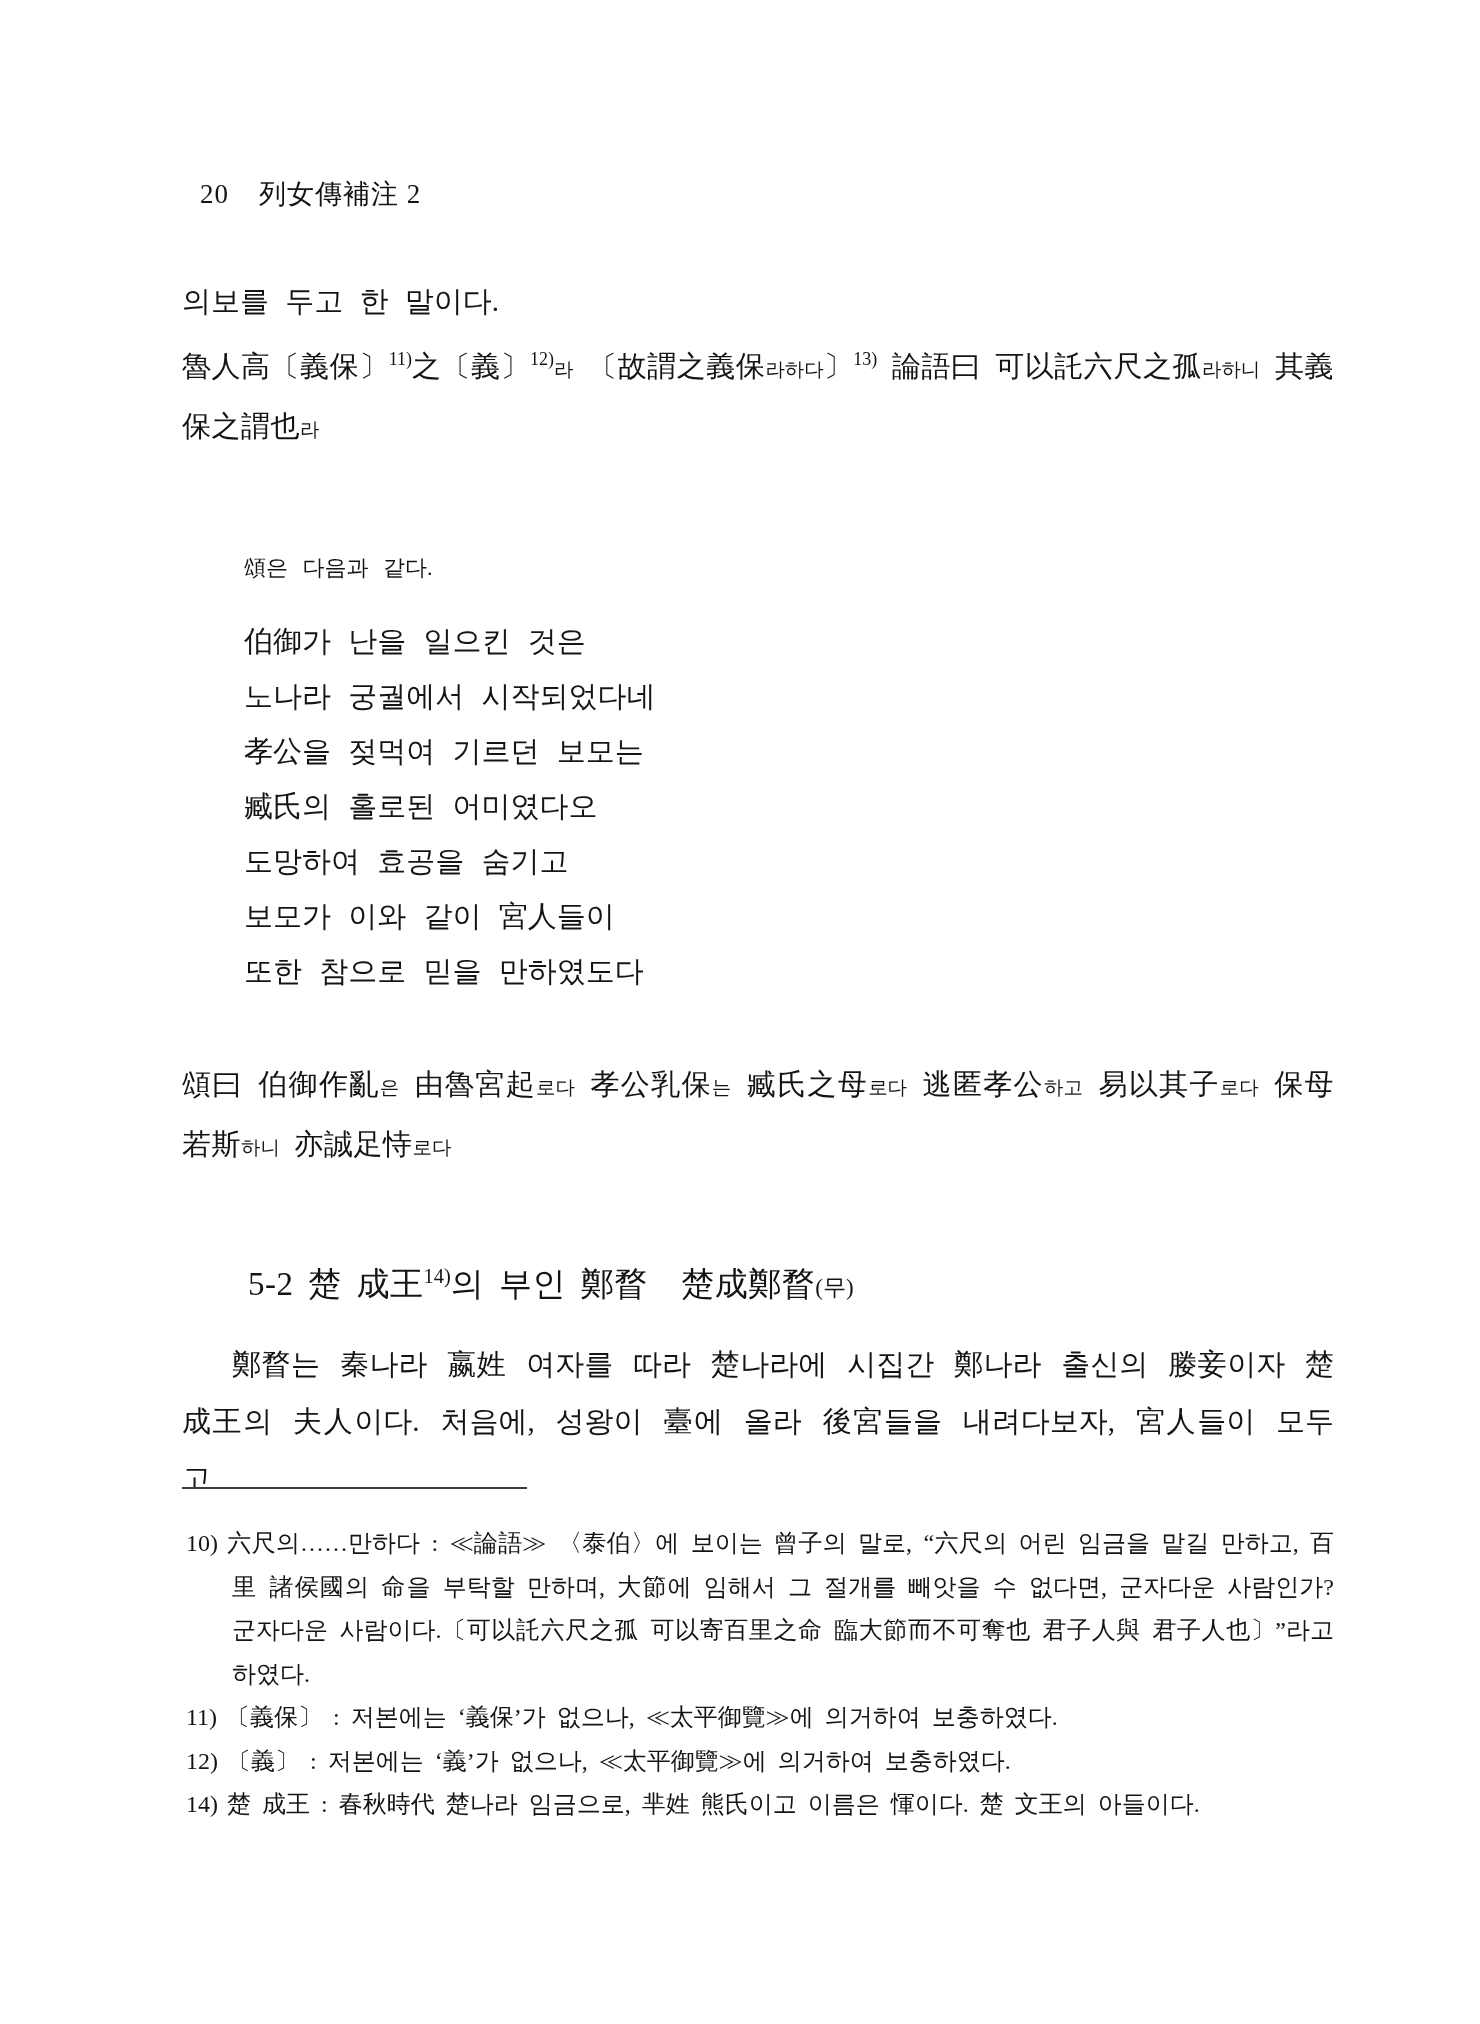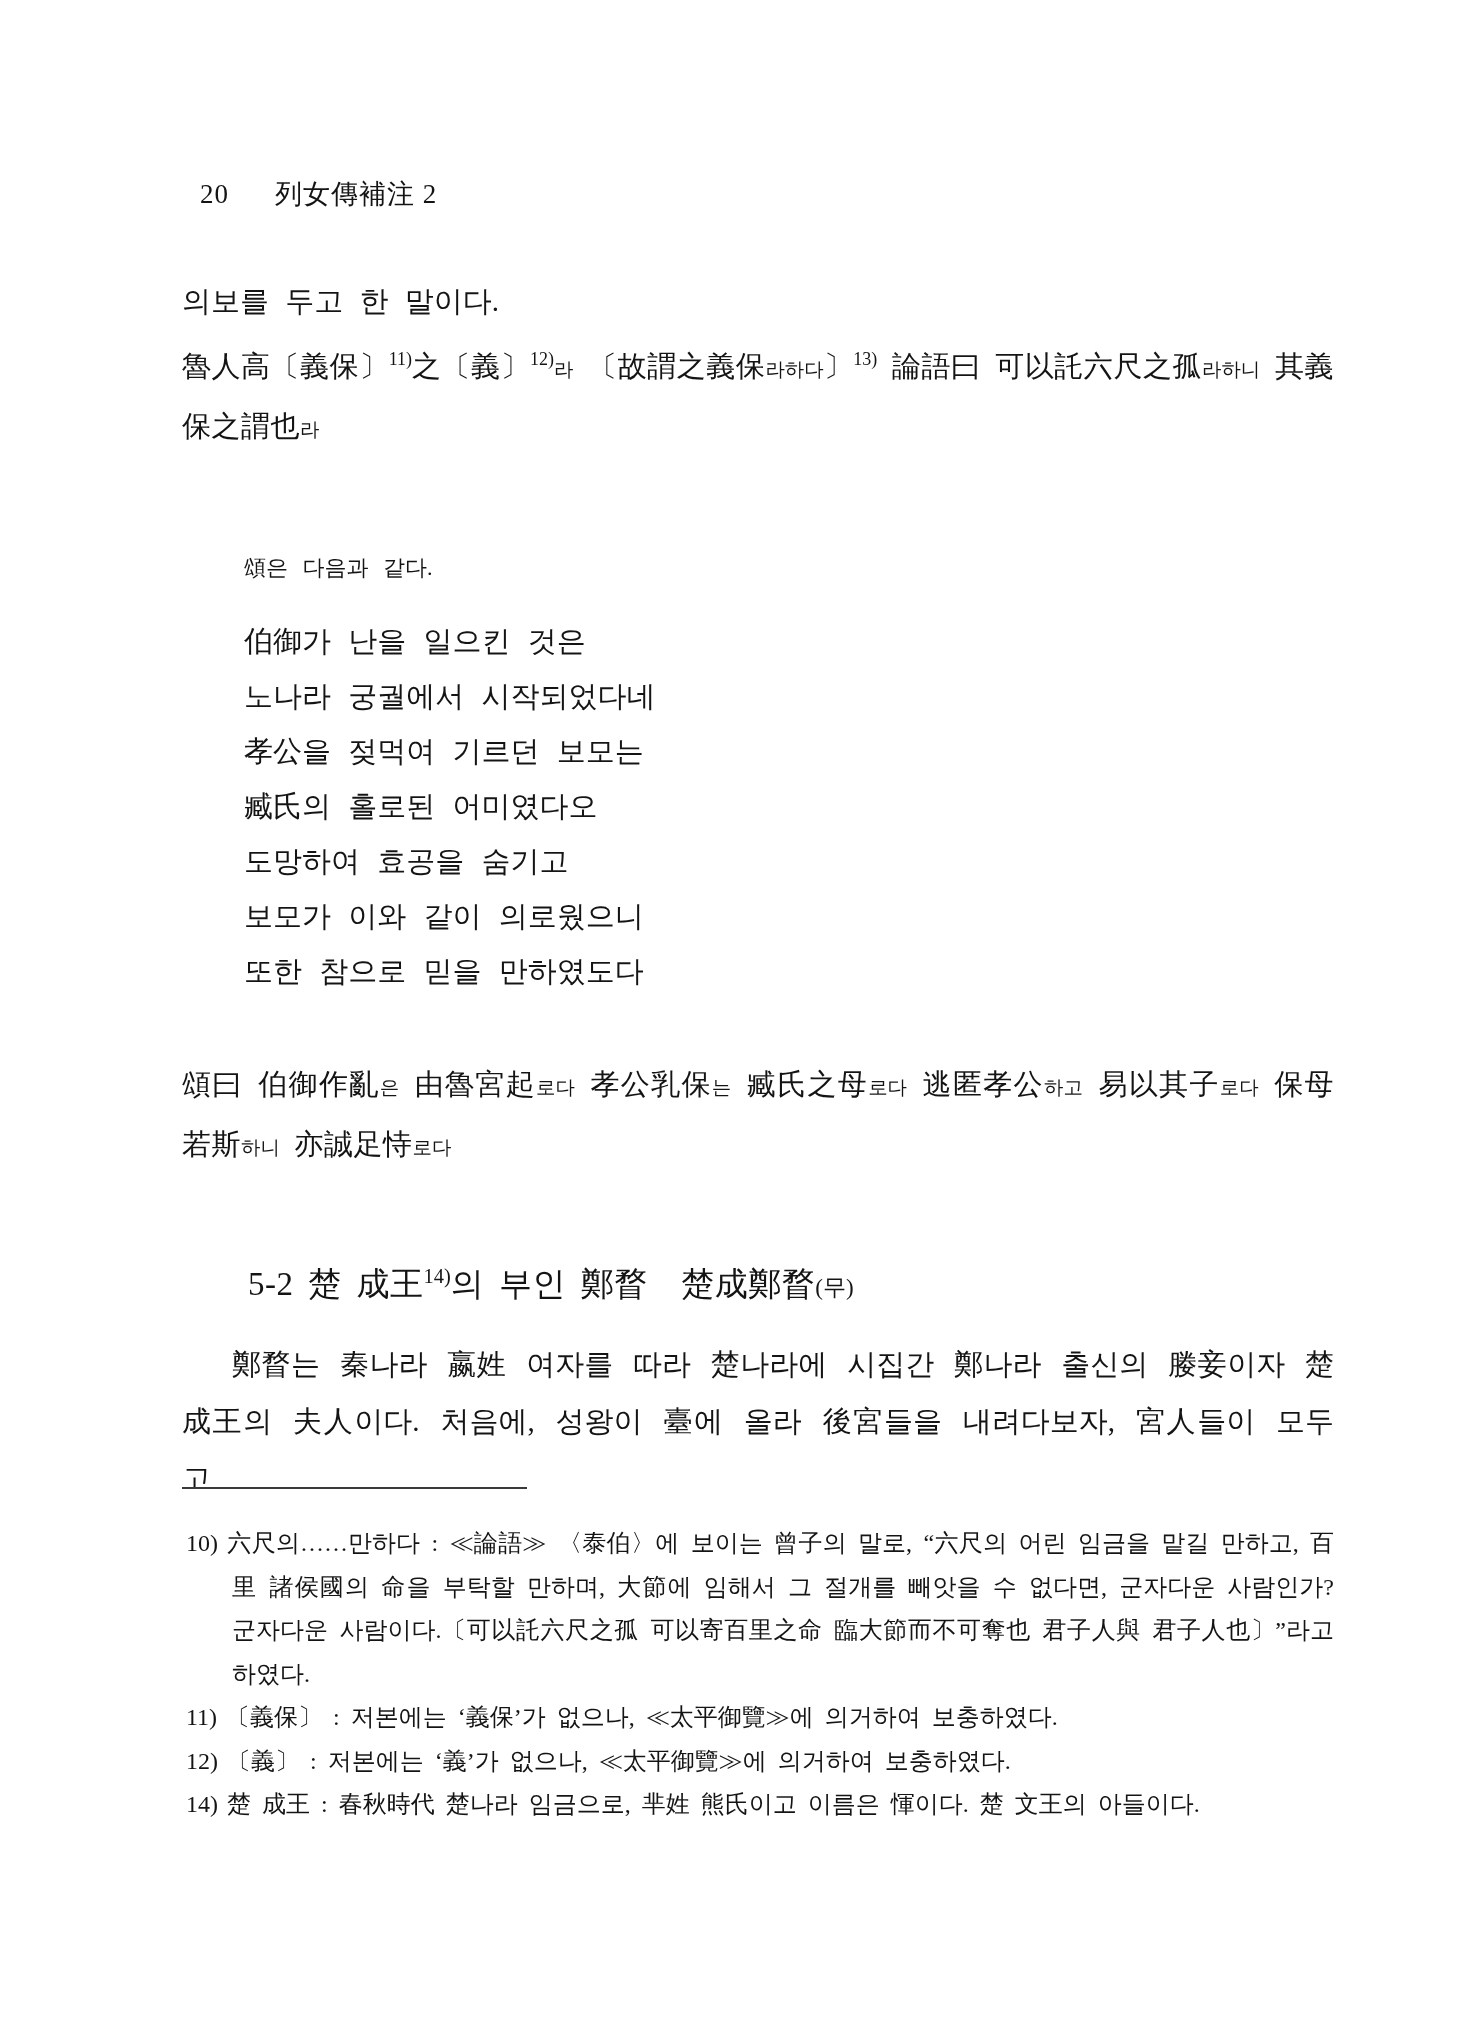--- a/index.html
+++ b/index.html
@@ -13,21 +13,21 @@
     width:1480px;height:2024px;
     margin:0 auto;
     background:var(--bg-color);
     color:var(--text-color);
     font-family:"Liberation Serif","DejaVu Serif",serif;
     overflow:hidden;
   }
   .abs{position:absolute;}
   
   .header{left:200px;top:176px;font-size:27px;letter-spacing:1px;}
-  .header .title{margin-left:46px;}
+  .header .title{margin-left:30px;}
   
   .intro{left:182px;top:282px;font-size:29px;word-spacing:9px;}
   .hanmun{
     left:182px;top:338px;width:1152px;
     font-size:29px;line-height:57px;
     text-align:justify;word-spacing:7px;
   }
   .song-intro{left:244px;top:512px;font-size:22px;word-spacing:9px;margin-top:41px;}
   .poem{left:244px;top:614px;font-size:29px;line-height:55px;word-spacing:10px;}
   .songjal{
@@ -71,21 +71,21 @@
   <div class="abs hanmun"><span class="seg-h">魯人高〔義保〕</span><span class="seg-sup">11)</span><span class="seg-h">之〔義〕</span><span class="seg-sup">12)</span><span class="seg-ko">라</span><span class="seg-h"> 〔故謂之義保</span><span class="seg-ko">라하다</span><span class="seg-h">〕</span><span class="seg-sup">13)</span><span class="seg-h"> 論語曰 可以託六尺之孤</span><span class="seg-ko">라하니</span><span class="seg-h"> 其義保之謂也</span><span class="seg-ko">라</span></div>
 
   <div class="abs song-intro">頌은 다음과 같다.</div>
 
   <div class="abs poem">
     <div>伯御가 난을 일으킨 것은</div>
     <div>노나라 궁궐에서 시작되었다네</div>
     <div>孝公을 젖먹여 기르던 보모는</div>
     <div>臧氏의 홀로된 어미였다오</div>
     <div>도망하여 효공을 숨기고</div>
-    <div>보모가 이와 같이 의로웠으니</div>
+    <div>보모가 이와 같이 宮人들이</div>
     <div>또한 참으로 믿을 만하였도다</div>
   </div>
 
   <div class="abs songjal"><span class="seg-h">頌曰 伯御作亂</span><span class="seg-ko">은</span><span class="seg-h"> 由魯宮起</span><span class="seg-ko">로다</span><span class="seg-h"> 孝公乳保</span><span class="seg-ko">는</span><span class="seg-h"> 臧氏之母</span><span class="seg-ko">로다</span><span class="seg-h"> 逃匿孝公</span><span class="seg-ko">하고</span><span class="seg-h"> 易以其子</span><span class="seg-ko">로다</span><span class="seg-h"> 保母若斯</span><span class="seg-ko">하니</span><span class="seg-h"> 亦誠足恃</span><span class="seg-ko">로다</span></div>
 
   <div class="abs heading"><span class="seg-t">5-2 楚 成王</span><span class="seg-sup">14)</span><span class="seg-t">의 부인 鄭瞀　楚成鄭瞀</span><span class="seg-paren">(무)</span></div>
 
   <div class="abs body-par">鄭瞀는 秦나라 嬴姓 여자를 따라 楚나라에 시집간 鄭나라 출신의 媵妾이자 楚 成王의 夫人이다. 처음에, 성왕이 臺에 올라 後宮들을 내려다보자, 宮人들이 모두 고</div>
 
   <div class="abs fn-rule"></div>

